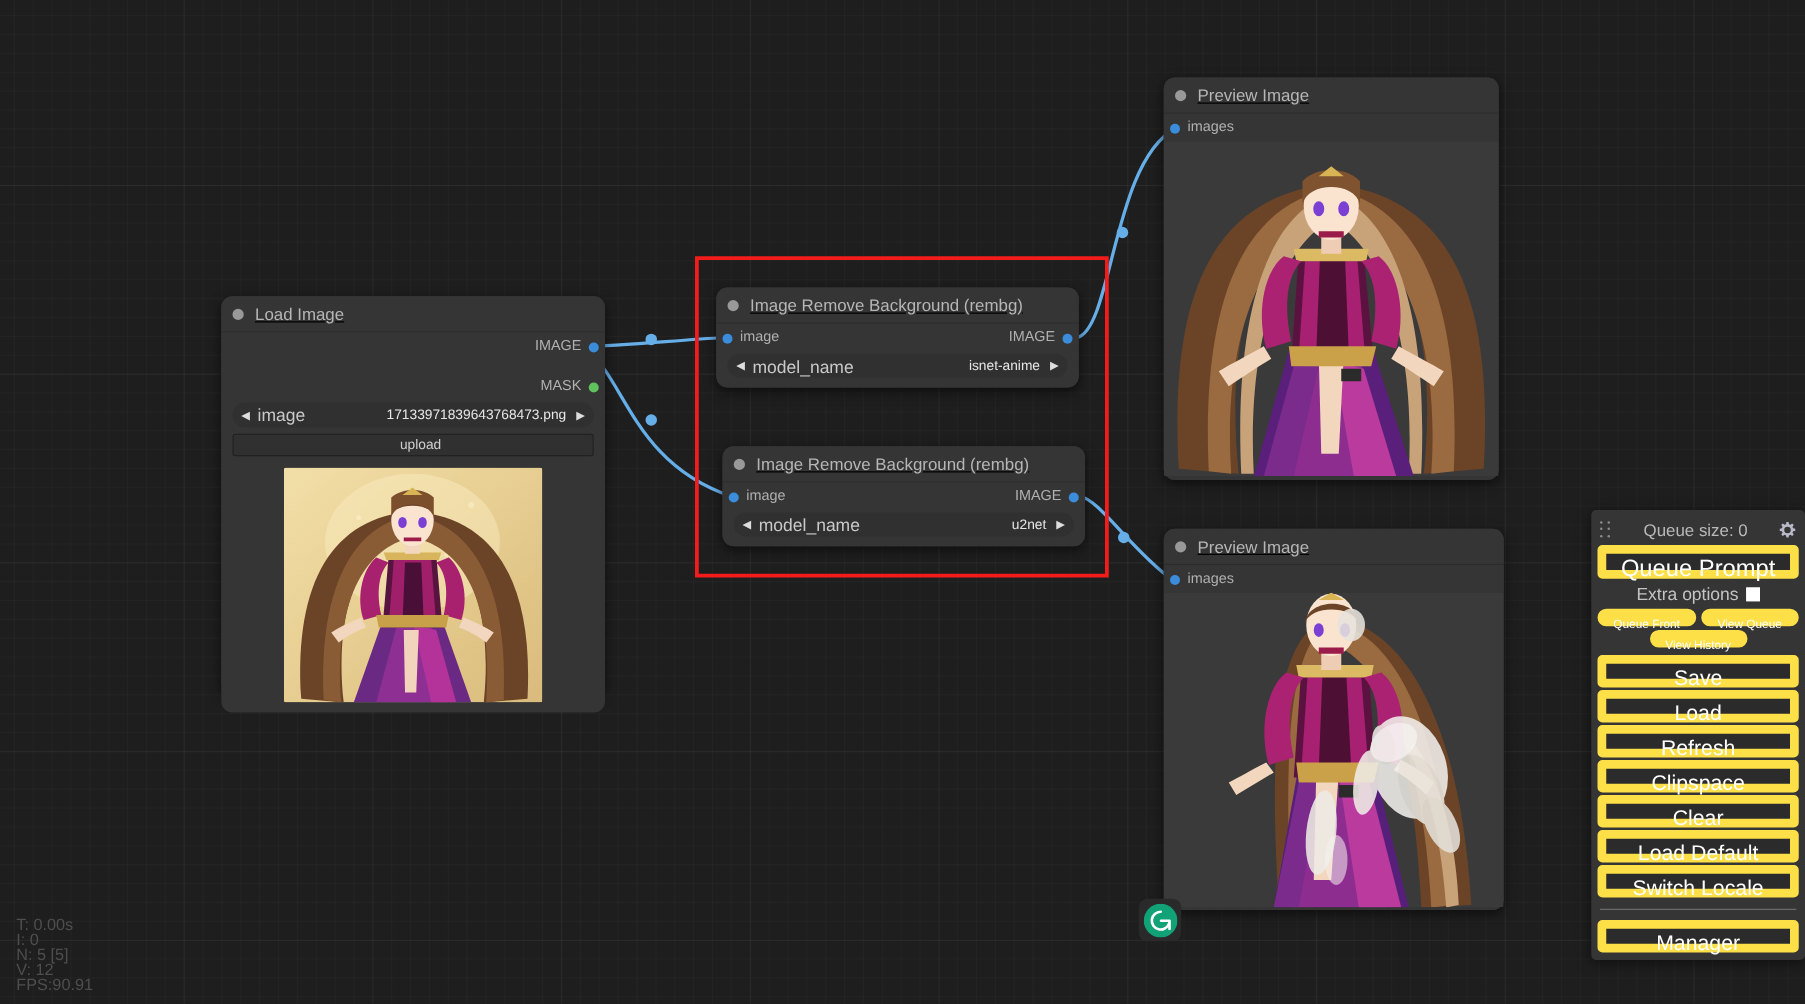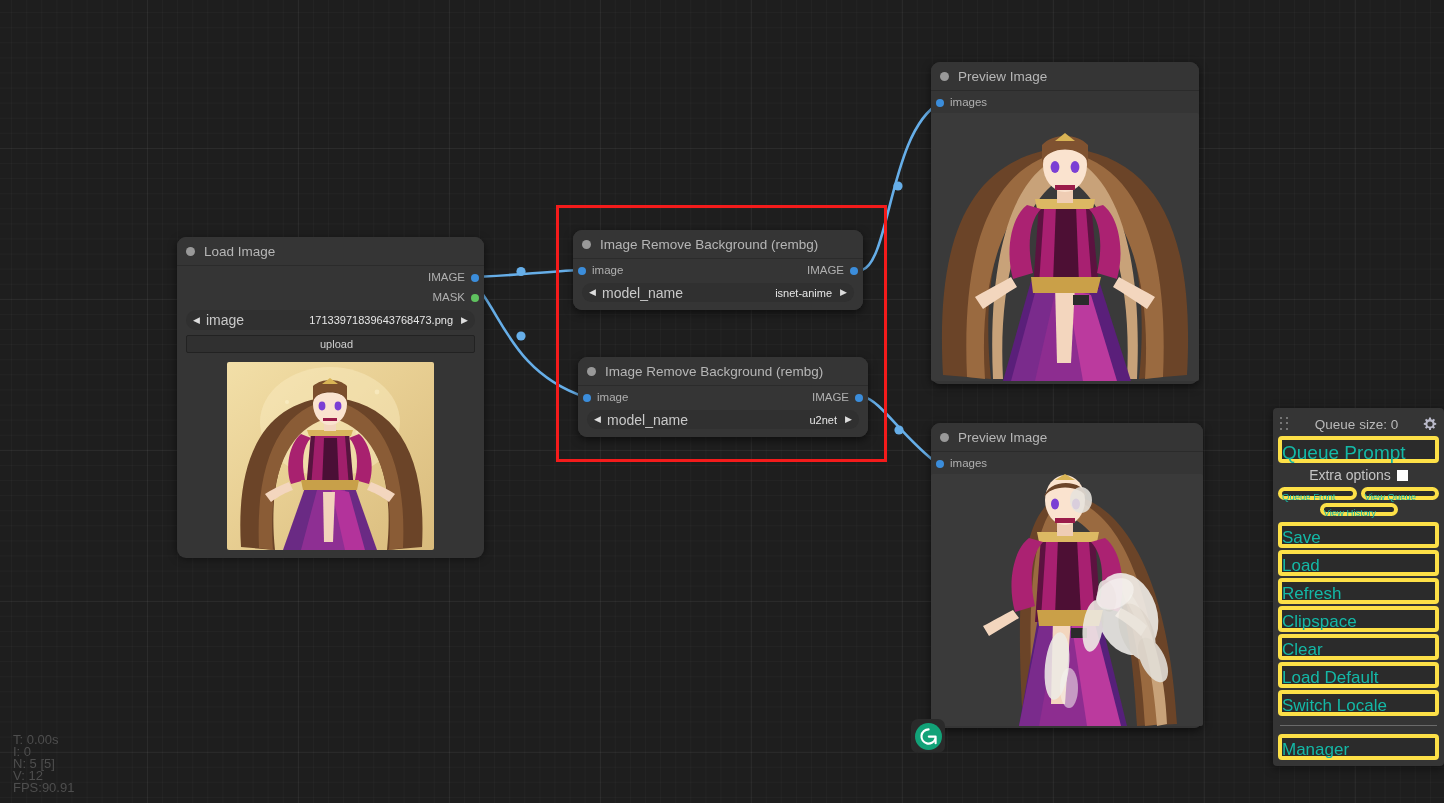--- a/index.html
+++ b/index.html
@@ -33,20 +33,21 @@
     box-shadow: 0 3px 9px rgba(0,0,0,0.55);
     z-index: 10;
   }
   .node-title {
     height: 26px;
     display: flex; align-items: center;
     padding-left: 9px;
     border-radius: 9px 9px 0 0;
     background: #353535;
     border-bottom: 1px solid #2b2b2b;
+    text-decoration: underline;
   }
   .node-title.big { height: 29px; }
   .collapse-dot {
     width: 9px; height: 9px; border-radius: 50%;
     background: #999; margin-right: 9px; flex: none;
   }
   .node-title-text {
     color: #b6b6b6; font-size: 13.5px; white-space: nowrap;
   }
   .node-body { background: #353535; border-radius: 0 0 9px 9px; padding-bottom: 8px; }
@@ -114,22 +115,22 @@
     z-index: 40;
     box-shadow: 0 2px 10px rgba(0,0,0,0.5);
   }
   .menu-head { display: flex; align-items: center; height: 24px; position: relative; }
   .drag-dots { width: 10px; height: 14px; display: grid; grid-template-columns: 3px 3px; gap: 2px 3px; margin-left: 2px; }
   .drag-dots i { width: 2px; height: 2px; background: #8d8d8d; border-radius: 50%; display: block; }
   .queue-size { flex: 1; text-align: center; color: #b9b9b9; font-size: 13.5px; }
   .gear { width: 14px; height: 14px; margin-right: 2px; }
   .mbtn {
     display: block; width: 100%;
-    background: #2b2b2b; border: 4px solid #fde047; border-radius: 4px;
-    color: #14b8a6; text-align: left;
+    background: #2b2b2b; border: 7px solid #fde047; border-radius: 4px;
+    color: #ffffff; text-align: center;
     font-family: "Liberation Sans", sans-serif;
   }
   .mbtn.big { font-size: 19px; height: 27px; line-height: 25px; margin-bottom: 2px; }
   .mbtn.med { font-size: 17px; height: 26px; line-height: 24px; margin-top: 2px; }
   .mbtn.small { font-size: 9.5px; height: 13px; line-height: 11px; border-radius: 7px; }
   .extra-row { display: flex; align-items: center; justify-content: center; gap: 6px; height: 20px; }
   .extra-label { color: #c4c4c4; font-size: 14px; }
   .cb { width: 11px; height: 11px; background: #fff; border: 1px solid #fff; }
   .small-row { display: flex; gap: 4px; margin-top: 2px; }
   .small-row .mbtn.small { width: 50%; }
@@ -184,21 +185,21 @@
   <div class="node" id="node-load-image" style="left:177px; top:237px; width:307px; height:318px;">
     <div class="node-title big">
       <span class="collapse-dot"></span>
       <span class="node-title-text">Load Image</span>
     </div>
     <div class="node-body">
       <div class="slot-row" style="height:22px;">
         <span class="slot-label out" style="top:5px;">IMAGE</span>
         <span class="port blue out" style="top:8px;"></span>
       </div>
-      <div class="slot-row" style="height:20px;">
+      <div class="slot-row" style="height:20px;margin-top:12px;">
         <span class="slot-label out" style="top:3px;">MASK</span>
         <span class="port green out" style="top:6px;"></span>
       </div>
 
       <div class="combo" style="height:20px;">
         <span class="arr l">◀</span>
         <span class="k">image</span>
         <span class="v">17133971839643768473.png</span>
         <span class="arr r">▶</span>
       </div>

